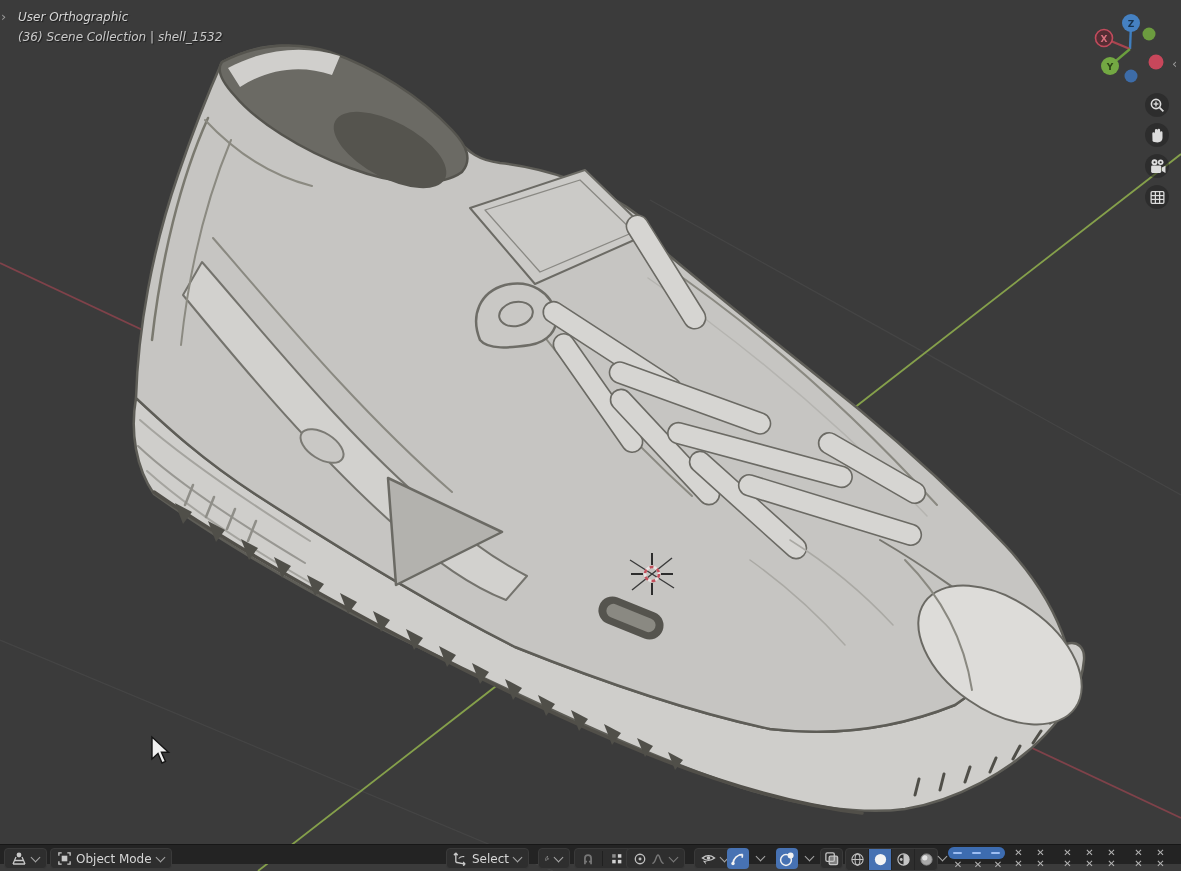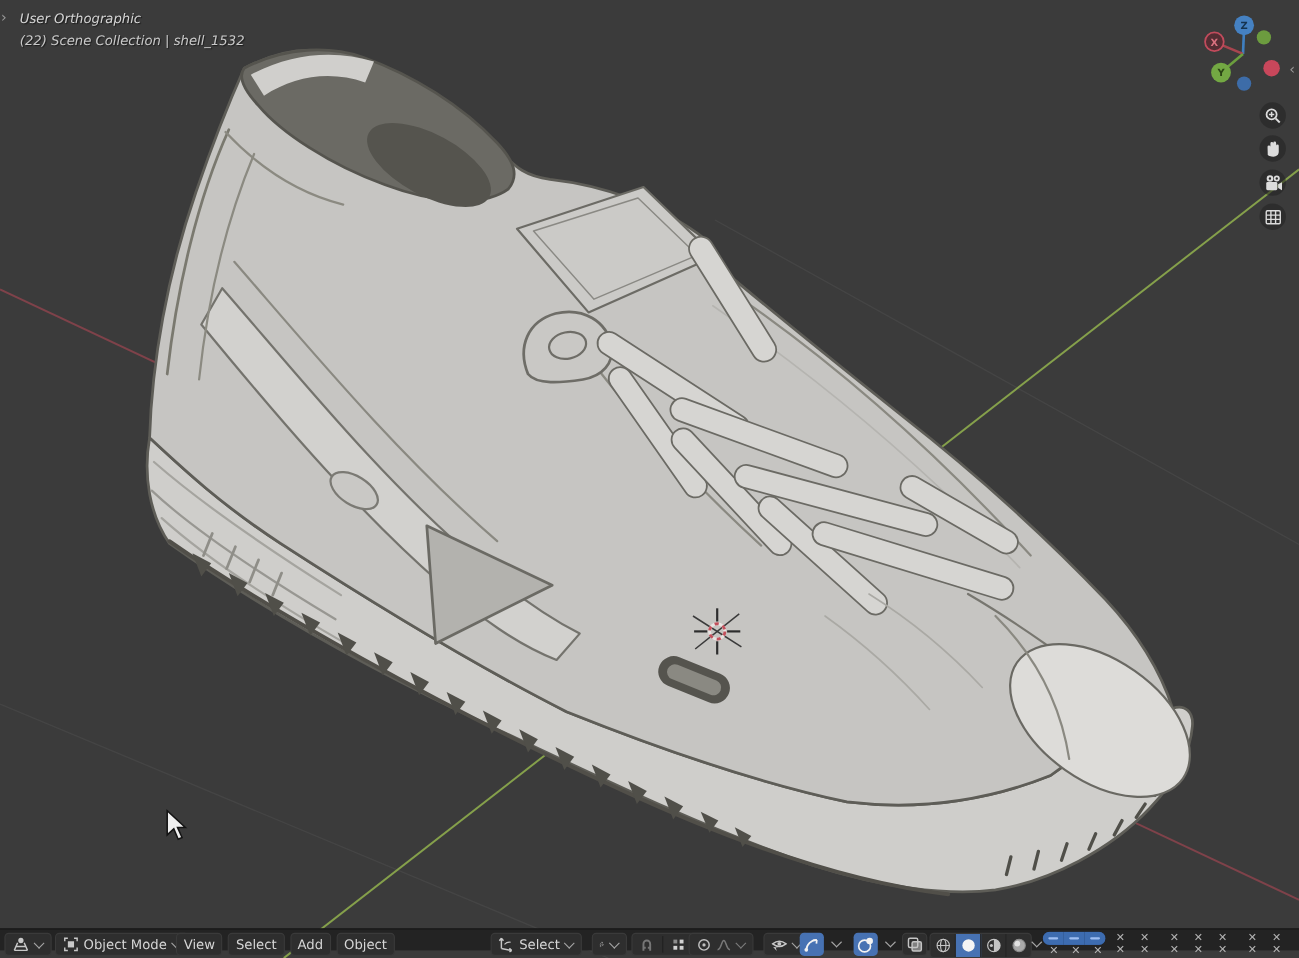--- a/index.html
+++ b/index.html
@@ -174,21 +174,21 @@
       <circle r="7" fill="none" stroke="#e8e4e2" stroke-width="2.6"></circle>
       <circle r="7" fill="none" stroke="#c2505c" stroke-width="2.6" stroke-dasharray="3.8 3.8"></circle>
     </g>
 
     <g transform="translate(152 737)">
       <path d="M0,0 L0,22 L6,16.5 L10,26 L13.5,24.4 L9.4,15.2 L16.5,15.2 Z" fill="#f0f0f0" stroke="#141414" stroke-width="1.4"></path>
     </g>
   </svg>
 
   <div id="view-label" class="hudtext">User Orthographic</div>
-  <div id="breadcrumb" class="hudtext">(22) Scene Collection | shell_1532</div>
+  <div id="breadcrumb" class="hudtext">(36) Scene Collection | shell_1532</div>
   <div id="left-arrow" class="corner-arrow">›</div>
   <div id="right-arrow" class="corner-arrow">‹</div>
 
   <svg id="gizmo" width="80" height="80" viewBox="0 0 80 80">
     <line x1="40" y1="41" x2="41" y2="17" stroke="#3f7fc0" stroke-width="2.4"></line>
     <line x1="40" y1="41" x2="16" y2="31" stroke="#a8454f" stroke-width="2.4"></line>
     <line x1="40" y1="41" x2="21" y2="57" stroke="#6b9e3e" stroke-width="2.4"></line>
     <g>
       <circle cx="41" cy="15" r="9" fill="#4581c2"></circle>
       <text x="41" y="18.5" text-anchor="middle" font-size="9" font-weight="bold" fill="#16334f">Z</text>
@@ -258,34 +258,20 @@
       <svg width="15" height="15" viewBox="-8 -8 16 16">
           <g stroke="#c8c8c8" stroke-width="1.4" fill="none">
             <path d="M-6,-3 V-6 H-3 M3,-6 H6 V-3 M6,3 V6 H3 M-3,6 H-6 V3"></path>
           </g>
           <rect x="-3" y="-3" width="6" height="6" fill="#c8c8c8"></rect>
         </svg>
       <span>Object Mode</span>
       <span class="chev"></span>
     </div>
 
-    <div class="menubar">
-      <div class="hbtn">
-          <span>View</span>
-        </div>
-      <div class="hbtn">
-          <span>Select</span>
-        </div>
-      <div class="hbtn">
-          <span>Add</span>
-        </div>
-      <div class="hbtn">
-          <span>Object</span>
-        </div>
-    </div>
 
     <div class="hbtn" style="left:446px;">
       <svg width="15" height="15" viewBox="-8 -8 16 16">
           <g stroke="#c8c8c8" stroke-width="1.4" fill="none">
             <path d="M-5,-6 L-5,4 M-5,-6 L-7,-3.5 M-5,-6 L-3,-3.5"></path>
             <path d="M-5,4 L5,6 M5,6 L2.8,3.8 M5,6 L2.8,7.6"></path>
             <path d="M-2,0 C0,-2 2,-2.5 4,-2" stroke-width="1.1"></path>
           </g>
         </svg>
       <span>Select</span>

